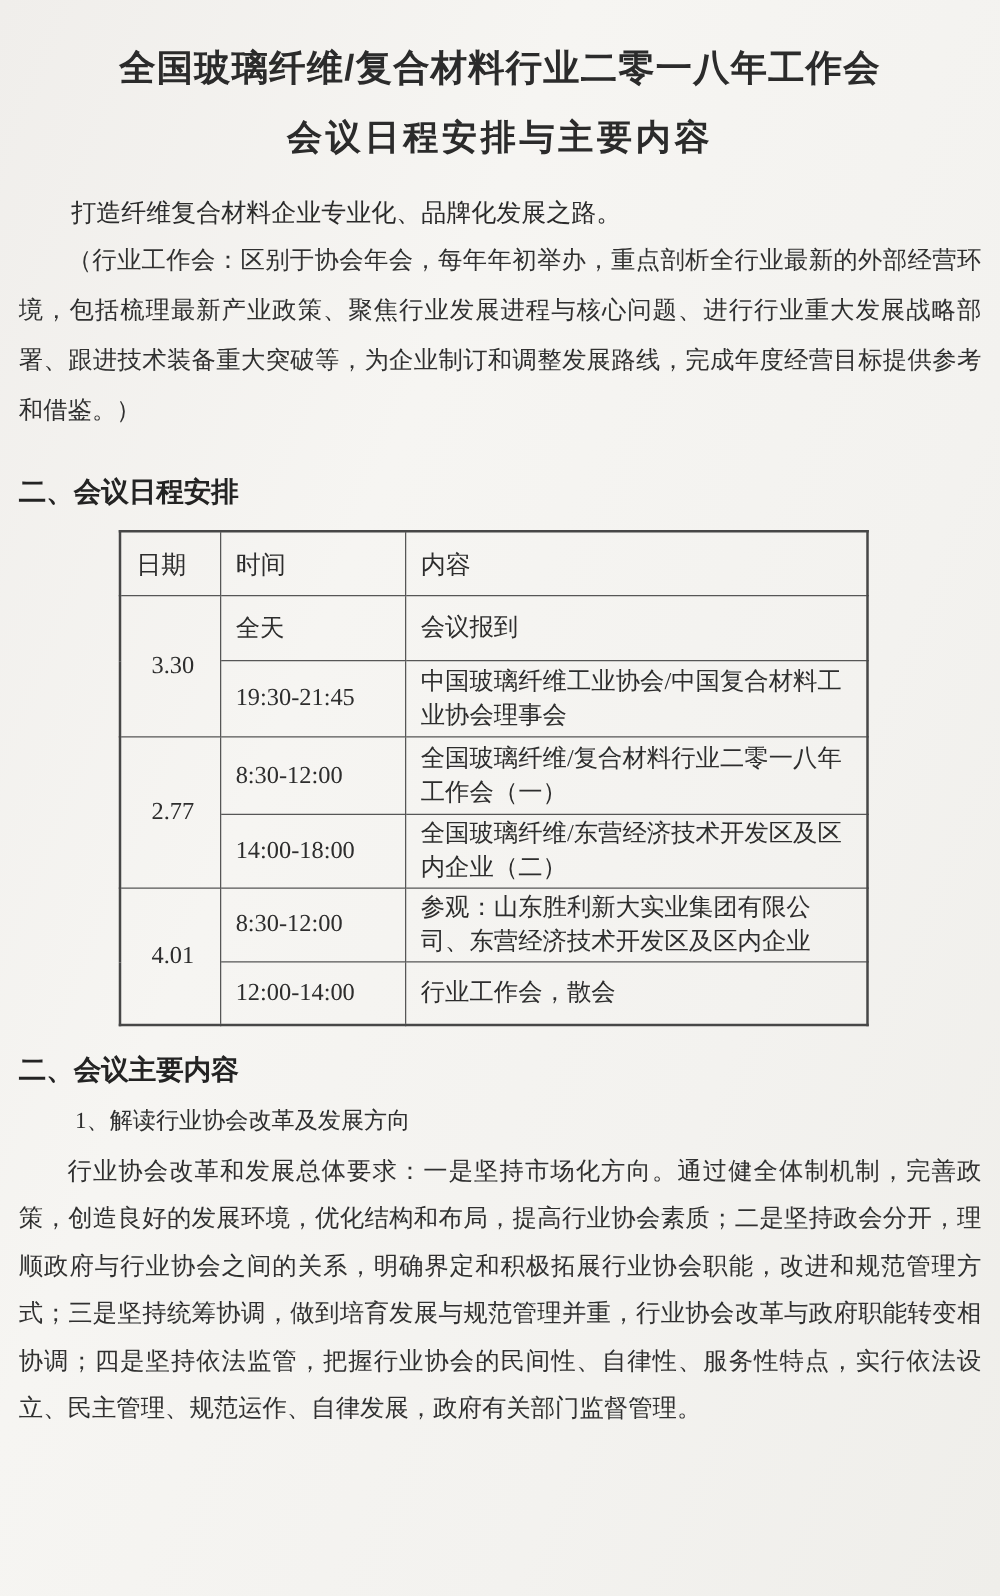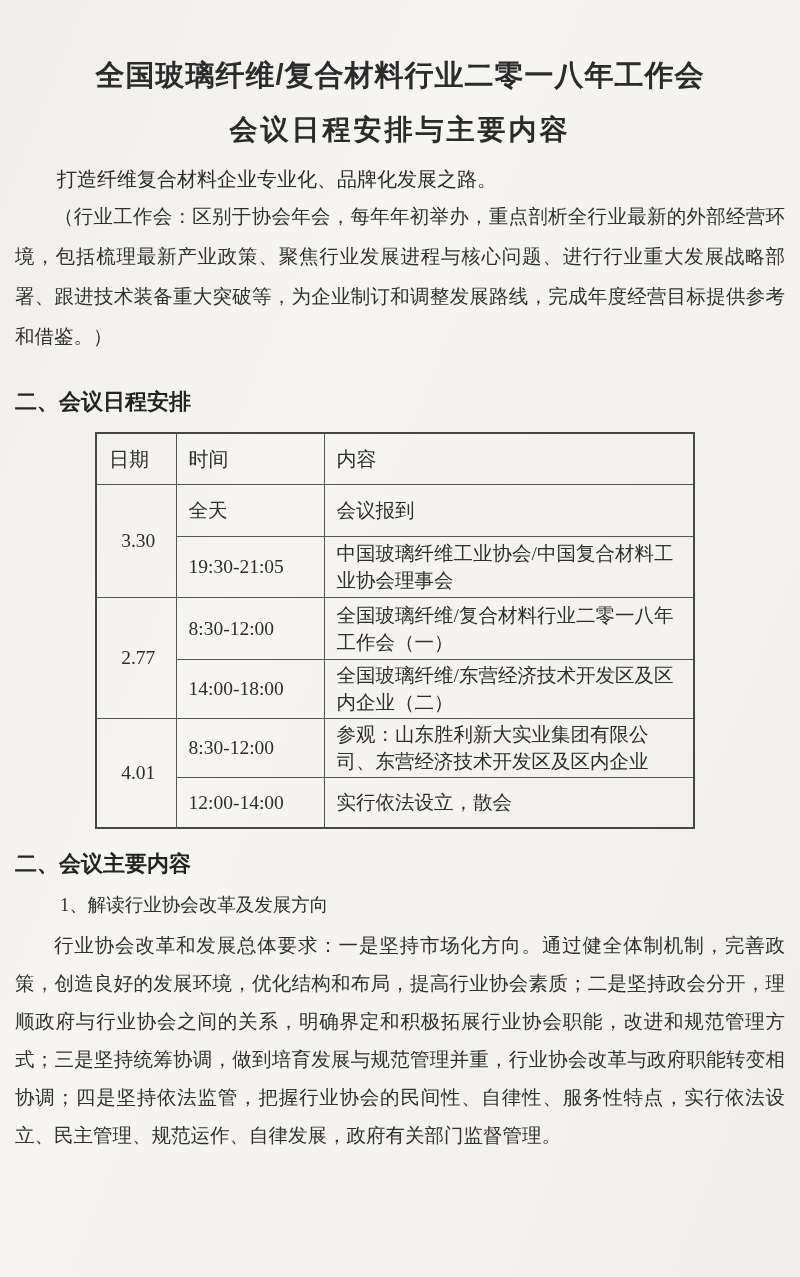--- a/index.html
+++ b/index.html
@@ -4,25 +4,25 @@
 <style>
   html,body { margin:0; padding:0; background:#dcdcdc; }
   .page {
     position:relative; width:800px; height:1277px; overflow:hidden;
     background:linear-gradient(112deg,#f0eeeb 0%, #f6f5f2 35%, #f3f2ef 70%, #efeeea 100%);
     color:#2b2b2b;
     font-family:"Liberation Serif","DejaVu Serif",serif;
   }
   .doc { padding:0 15px; }
   .hei { font-family:"Liberation Sans","DejaVu Sans",sans-serif; font-weight:700; }
-  .title1 { padding-top:56px; font-size:29px; line-height:1.35; text-align:center; letter-spacing:1px; }
+  .title1 { padding-top:36px; font-size:29px; line-height:1.35; text-align:center; letter-spacing:1px; }
   .title2 { margin-top:16px; font-size:28px; line-height:1.35; text-align:center; letter-spacing:3px; }
   .h-sec { font-size:22px; line-height:30px; color:#232323; }
   .h-theme { margin-top:66px; }
-  .theme-line { margin-top:16px; font-size:20px; line-height:28px; padding-left:42px; }
+  .theme-line { margin-top:28px; font-size:20px; line-height:28px; padding-left:42px; }
   .para {
     margin-top:4px; font-size:19.5px; line-height:40px;
     text-align:justify; text-indent:2em; color:#303030;
   }
   .h-sched { margin-top:30px; }
   table.sched {
     margin:15px 0 0 80px; border-collapse:collapse; table-layout:fixed; width:598px;
     border:2px solid #474747;
   }
   table.sched th, table.sched td {
@@ -76,40 +76,40 @@
           <th>内容</th>
         </tr>
       </thead>
       <tbody>
         <tr class="rh-1l">
           <td class="c-date" rowspan="2">3.30</td>
           <td class="c-time">全天</td>
           <td class="c-content">会议报到</td>
         </tr>
         <tr class="rh-2l">
-          <td class="c-time">19:30-21:05</td>
+          <td class="c-time">19:30-21:45</td>
           <td class="c-content">中国玻璃纤维工业协会/中国复合材料工业协会理事会</td>
         </tr>
         <tr class="rh-2l-b">
           <td class="c-date" rowspan="2">2.77</td>
           <td class="c-time">8:30-12:00</td>
           <td class="c-content">全国玻璃纤维/复合材料行业二零一八年工作会（一）</td>
         </tr>
         <tr class="rh-2l-c">
           <td class="c-time">14:00-18:00</td>
           <td class="c-content">全国玻璃纤维/东营经济技术开发区及区内企业（二）</td>
         </tr>
         <tr class="rh-2l-d">
           <td class="c-date" rowspan="2">4.01</td>
           <td class="c-time">8:30-12:00</td>
           <td class="c-content">参观：山东胜利新大实业集团有限公司、东营经济技术开发区及区内企业</td>
         </tr>
         <tr class="rh-last">
           <td class="c-time">12:00-14:00</td>
-          <td class="c-content">实行依法设立，散会</td>
+          <td class="c-content">行业工作会，散会</td>
         </tr>
       </tbody>
     </table>
 
     <div class="h-sec h-main hei">二、会议主要内容</div>
     <div class="item1">1、解读行业协会改革及发展方向</div>
     <div class="para2">行业协会改革和发展总体要求：一是坚持市场化方向。通过健全体制机制，完善政策，创造良好的发展环境，优化结构和布局，提高行业协会素质；二是坚持政会分开，理顺政府与行业协会之间的关系，明确界定和积极拓展行业协会职能，改进和规范管理方式；三是坚持统筹协调，做到培育发展与规范管理并重，行业协会改革与政府职能转变相协调；四是坚持依法监管，把握行业协会的民间性、自律性、服务性特点，实行依法设立、民主管理、规范运作、自律发展，政府有关部门监督管理。</div>
 
   </div>
 </div>

